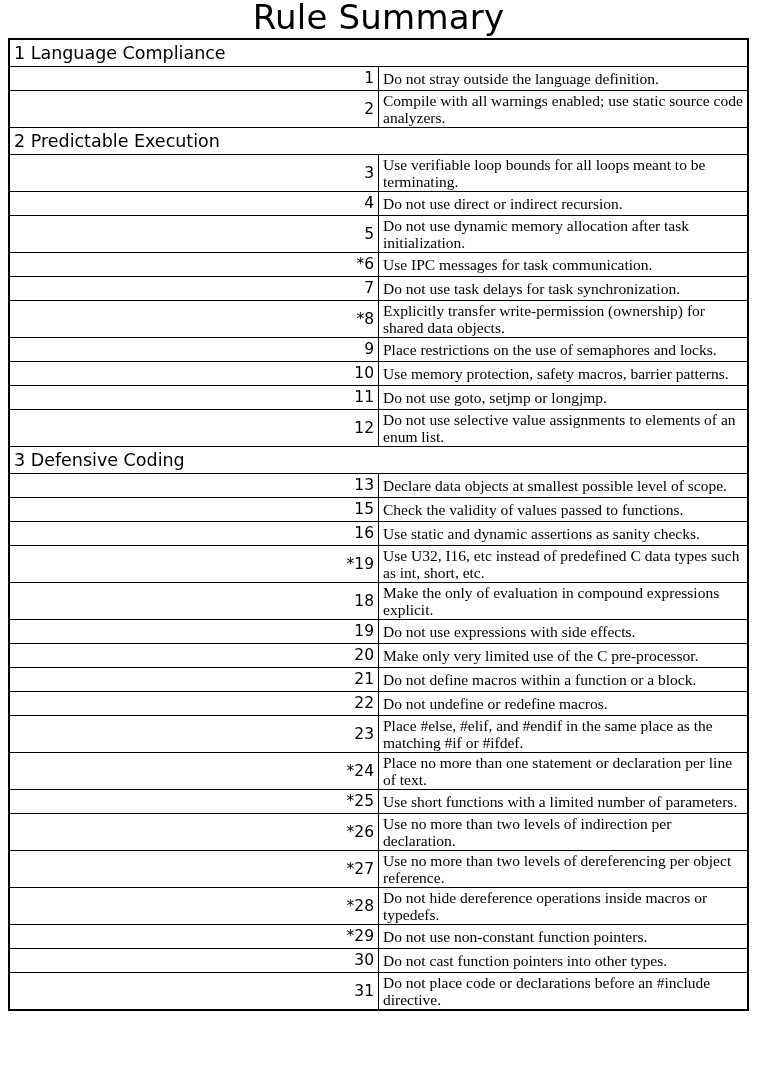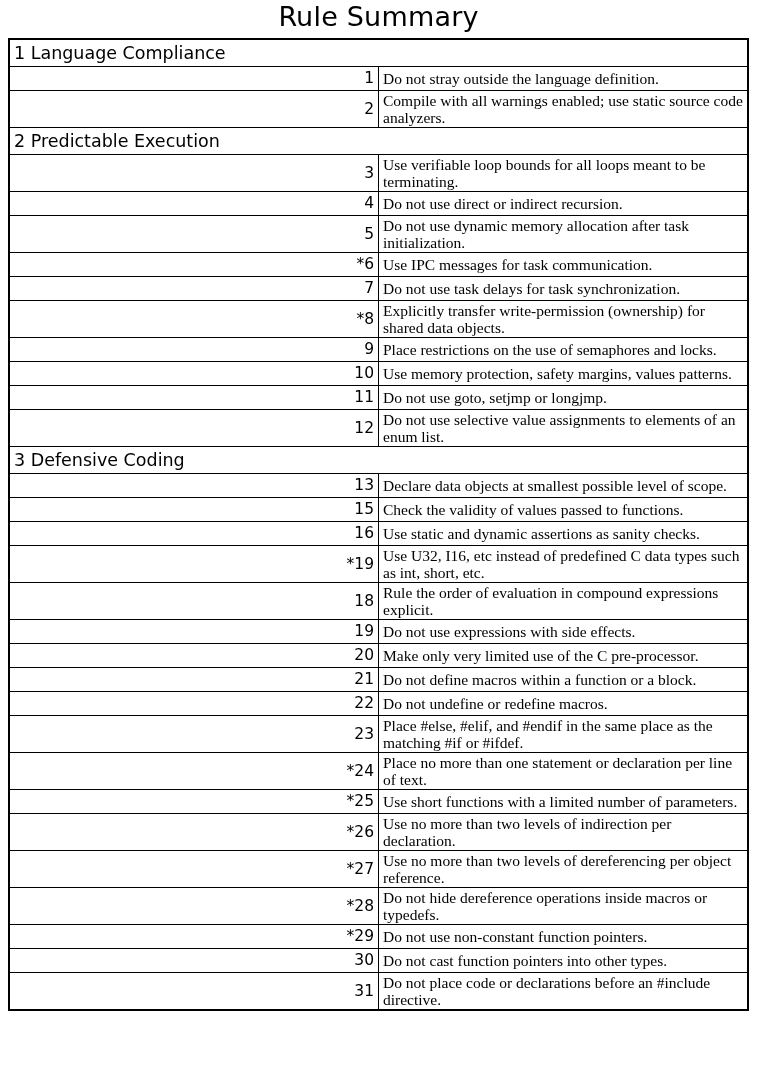--- a/index.html
+++ b/index.html
@@ -16,21 +16,21 @@
   }
   .page {
     width: 757px;
     height: 1066px;
     position: relative;
     box-sizing: border-box;
     padding: 0 8px;
   }
   .title {
     font-family: "DejaVu Sans", sans-serif;
-    font-size: 27px;
+    font-size: 34px;
     text-align: center;
     font-weight: normal;
     letter-spacing: 0.2px;
     margin: 2px 0 6px 0;
     line-height: 30px;
   }
   table.rules {
     border-collapse: collapse;
     width: 741px;
     table-layout: fixed;
@@ -110,21 +110,21 @@
         <tr>
           <td class="num">*8</td>
           <td class="desc">Explicitly transfer write-permission (ownership) for shared data objects.</td>
         </tr>
         <tr>
           <td class="num">9</td>
           <td class="desc">Place restrictions on the use of semaphores and locks.</td>
         </tr>
         <tr>
           <td class="num">10</td>
-          <td class="desc">Use memory protection, safety margins, values patterns.</td>
+          <td class="desc">Use memory protection, safety macros, barrier patterns.</td>
         </tr>
         <tr>
           <td class="num">11</td>
           <td class="desc">Do not use goto, setjmp or longjmp.</td>
         </tr>
         <tr>
           <td class="num">12</td>
           <td class="desc">Do not use selective value assignments to elements of an enum list.</td>
         </tr>
         <tr class="section">
@@ -141,21 +141,21 @@
         <tr>
           <td class="num">16</td>
           <td class="desc">Use static and dynamic assertions as sanity checks.</td>
         </tr>
         <tr>
           <td class="num">*19</td>
           <td class="desc">Use U32, I16, etc instead of predefined C data types such as int, short, etc.</td>
         </tr>
         <tr>
           <td class="num">18</td>
-          <td class="desc">Rule the order of evaluation in compound expressions explicit.</td>
+          <td class="desc">Make the only of evaluation in compound expressions explicit.</td>
         </tr>
         <tr>
           <td class="num">19</td>
           <td class="desc">Do not use expressions with side effects.</td>
         </tr>
         <tr>
           <td class="num">20</td>
           <td class="desc">Make only very limited use of the C pre-processor.</td>
         </tr>
         <tr>

